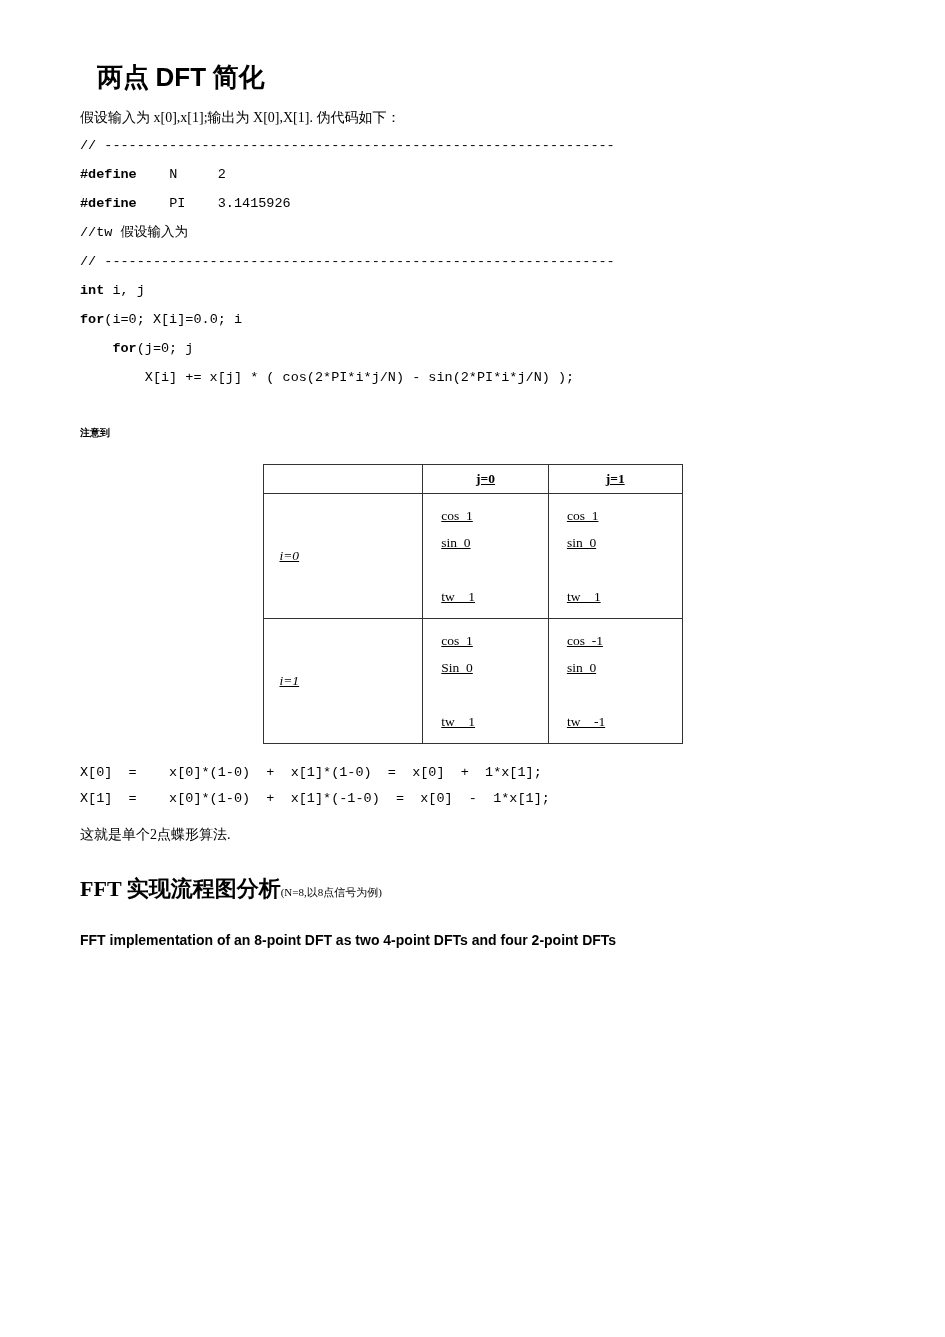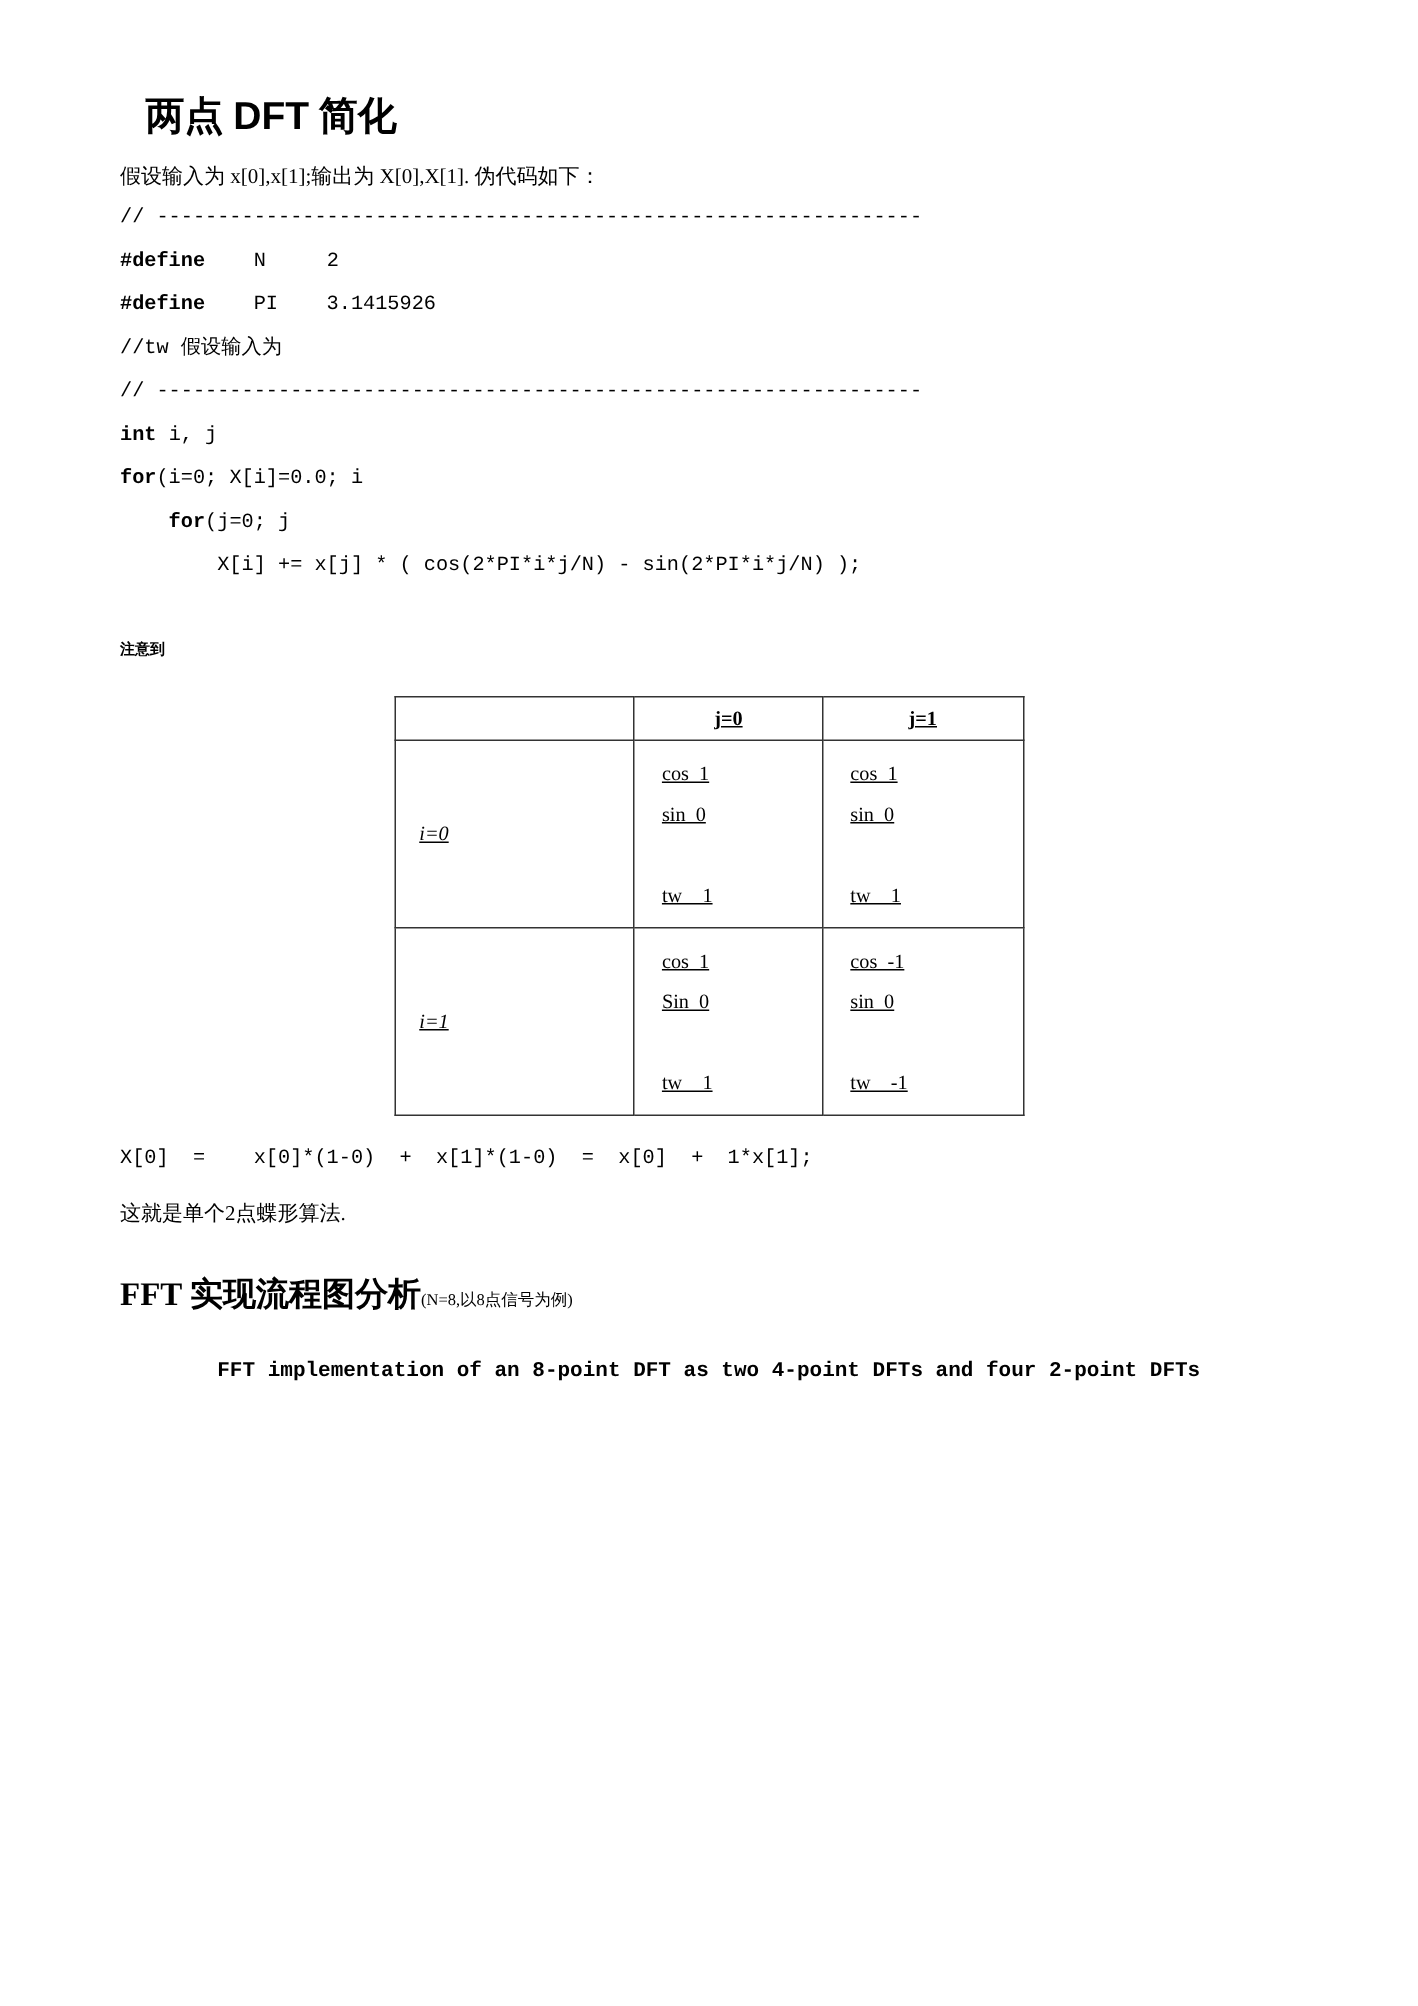--- a/index.html
+++ b/index.html
@@ -71,23 +71,22 @@
     .fft-section-title {
       font-size: 22px;
       font-weight: bold;
       margin-bottom: 10px;
       color: #000;
     }
 
     .fft-subtitle {
       font-size: 14px;
       font-weight: bold;
-      text-align: center;
       margin-bottom: 10px;
-      font-family: Liberation Mono, monospace;
+      font-family: Liberation Sans, sans-serif;
       margin-top: 28px;
     }
   </style>
 </head>
 <body>
 
 
 
 
 <h1 class="section-title">
@@ -213,20 +212,21 @@
           tw &nbsp;&nbsp; -1
         </td>
       </tr>
     </tbody>
   </table>
 </div>
 
 
 <div class="result-lines">
   <div>X[0]&nbsp;&nbsp;=&nbsp;&nbsp;&nbsp; x[0]*(1-0)&nbsp; +&nbsp; x[1]*(1-0)&nbsp; =&nbsp; x[0]&nbsp; +&nbsp; 1*x[1];</div>
+  <div>X[1]&nbsp;&nbsp;=&nbsp;&nbsp;&nbsp; x[0]*(1-0)&nbsp; +&nbsp; x[1]*(-1-0)&nbsp; =&nbsp; x[0]&nbsp; -&nbsp; 1*x[1];</div>
 </div>
 
 <p class="summary-text">这就是单个2点蝶形算法.</p>
 
 
 <h2 class="fft-section-title">
   <span class="fft-bold">FFT</span><span> 实现流程图分析</span><span style="font-family:'Times New Roman',serif; font-size:11px; font-weight:normal;">(N=8,以8点信号为例)</span>
 </h2>
 
 <p class="fft-subtitle">FFT  implementation  of  an  8-point  DFT  as  two  4-point  DFTs  and  four  2-point  DFTs</p>

